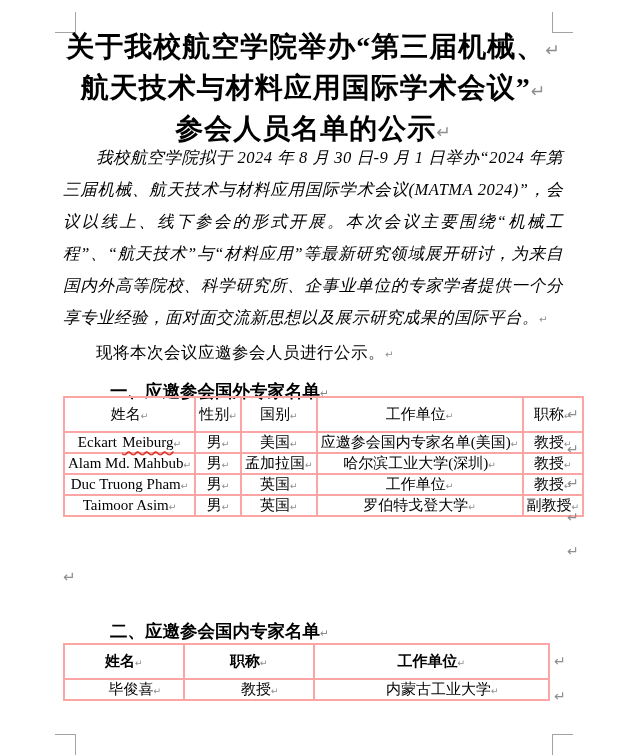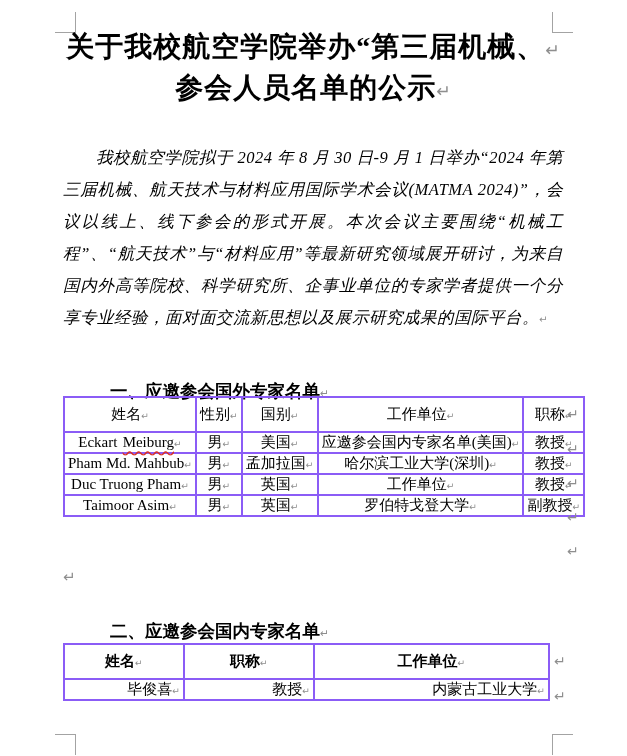--- a/index.html
+++ b/index.html
@@ -26,50 +26,52 @@
   #para-2{top:337px;text-align:left;}
   .heading{position:absolute;left:0;width:500px;font-family:"Liberation Sans","DejaVu Sans",sans-serif;
     font-weight:bold;font-size:17.5px;line-height:26px;margin:12px;padding-left:2em;}
   #heading-1{top:366px;}
   #heading-2{top:606px;}
 
   .tblwrap{position:absolute;left:0;}
   #tbl1wrap{top:396px;width:520px;}
   #tbl2wrap{top:643px;width:510px;}
   table.doc-table{border-collapse:collapse;table-layout:fixed;font-size:15px;}
-  table.doc-table td,table.doc-table th{border:2px solid #8b5cf6;padding:0 3px;
+  table.doc-table td,table.doc-table th{border:2px solid #fca5a5;padding:0 3px;
     text-align:center;vertical-align:middle;white-space:nowrap;overflow:visible;font-weight:normal;}
   table.doc-table .hrow{height:35px;}
   table.doc-table .drow{height:20px;}
   table.t2 th{font-weight:bold;}
-  table.t2 td{text-align:right;padding-left:25px;margin-top:32px;}
+  table.t2 td{text-align:center;padding-left:25px;margin-top:32px;}
   .squiggle{margin-left:0.35em;text-decoration:underline;text-decoration-style:wavy;
     text-decoration-color:#d93025;text-decoration-skip-ink:none;text-underline-offset:3px;}
   .rem{position:absolute;font-size:14px;}
   #tbl1wrap .rem{left:504px;}
   #tbl2wrap .rem{left:491px;}
   .empty-para{position:absolute;left:0;top:568px;font-size:15px;}
 </style>
 </head>
 <body>
 
 <div class="corner tl"></div>
 <div class="corner tr"></div>
 <div class="corner bl"></div>
 <div class="corner br"></div>
 
 <div id="content">
 
   <div class="doc-title">
     <div><span>关于我校航空学院举办“第三届机械、</span><span class="rm">↵</span></div>
+    <div><span>航天技术与材料应用国际学术会议”</span><span class="rm">↵</span></div>
     <div><span>参会人员名单的公示</span><span class="rm">↵</span></div>
   </div>
 
   <p class="para" id="para-1"><span>我校航空学院拟于 2024 年 8 月 30 日-9 月 1 日举办“2024 年第三届机械、航天技术与材料应用国际学术会议(MATMA 2024)”，会议以线上、线下参会的形式开展。本次会议主要围绕“机械工程”、“航天技术”与“材料应用”等最新研究领域展开研讨，为来自国内外高等院校、科学研究所、企事业单位的专家学者提供一个分享专业经验，面对面交流新思想以及展示研究成果的国际平台。</span><span class="rm">↵</span></p>
 
+  <p class="para" id="para-2"><span>现将本次会议应邀参会人员进行公示。</span><span class="rm">↵</span></p>
 
   <h2 class="heading" id="heading-1"><span>一、应邀参会国外专家名单</span><span class="rm">↵</span></h2>
 
   <div class="tblwrap" id="tbl1wrap">
     <table class="doc-table t1">
       <colgroup>
           <col style="width:121px">
           <col style="width:56px">
           <col style="width:57px">
           <col style="width:207px">
@@ -84,21 +86,21 @@
         <th><span>职称</span><span class="rm">↵</span></th>
       </tr>
       <tr class="drow">
         <td><span>Eckart</span><span class="squiggle">Meiburg</span><span class="rm">↵</span></td>
         <td><span>男</span><span class="rm">↵</span></td>
         <td><span>美国</span><span class="rm">↵</span></td>
         <td><span>应邀参会国内专家名单(美国)</span><span class="rm">↵</span></td>
         <td><span>教授</span><span class="rm">↵</span></td>
       </tr>
       <tr class="drow">
-        <td><span>Pham Md. Mahbub</span><span class="rm">↵</span></td>
+        <td><span>Alam Md. Mahbub</span><span class="rm">↵</span></td>
         <td><span>男</span><span class="rm">↵</span></td>
         <td><span>孟加拉国</span><span class="rm">↵</span></td>
         <td><span>哈尔滨工业大学(深圳)</span><span class="rm">↵</span></td>
         <td><span>教授</span><span class="rm">↵</span></td>
       </tr>
       <tr class="drow">
         <td><span>Duc Truong Pham</span><span class="rm">↵</span></td>
         <td><span>男</span><span class="rm">↵</span></td>
         <td><span>英国</span><span class="rm">↵</span></td>
         <td><span>工作单位</span><span class="rm">↵</span></td>

